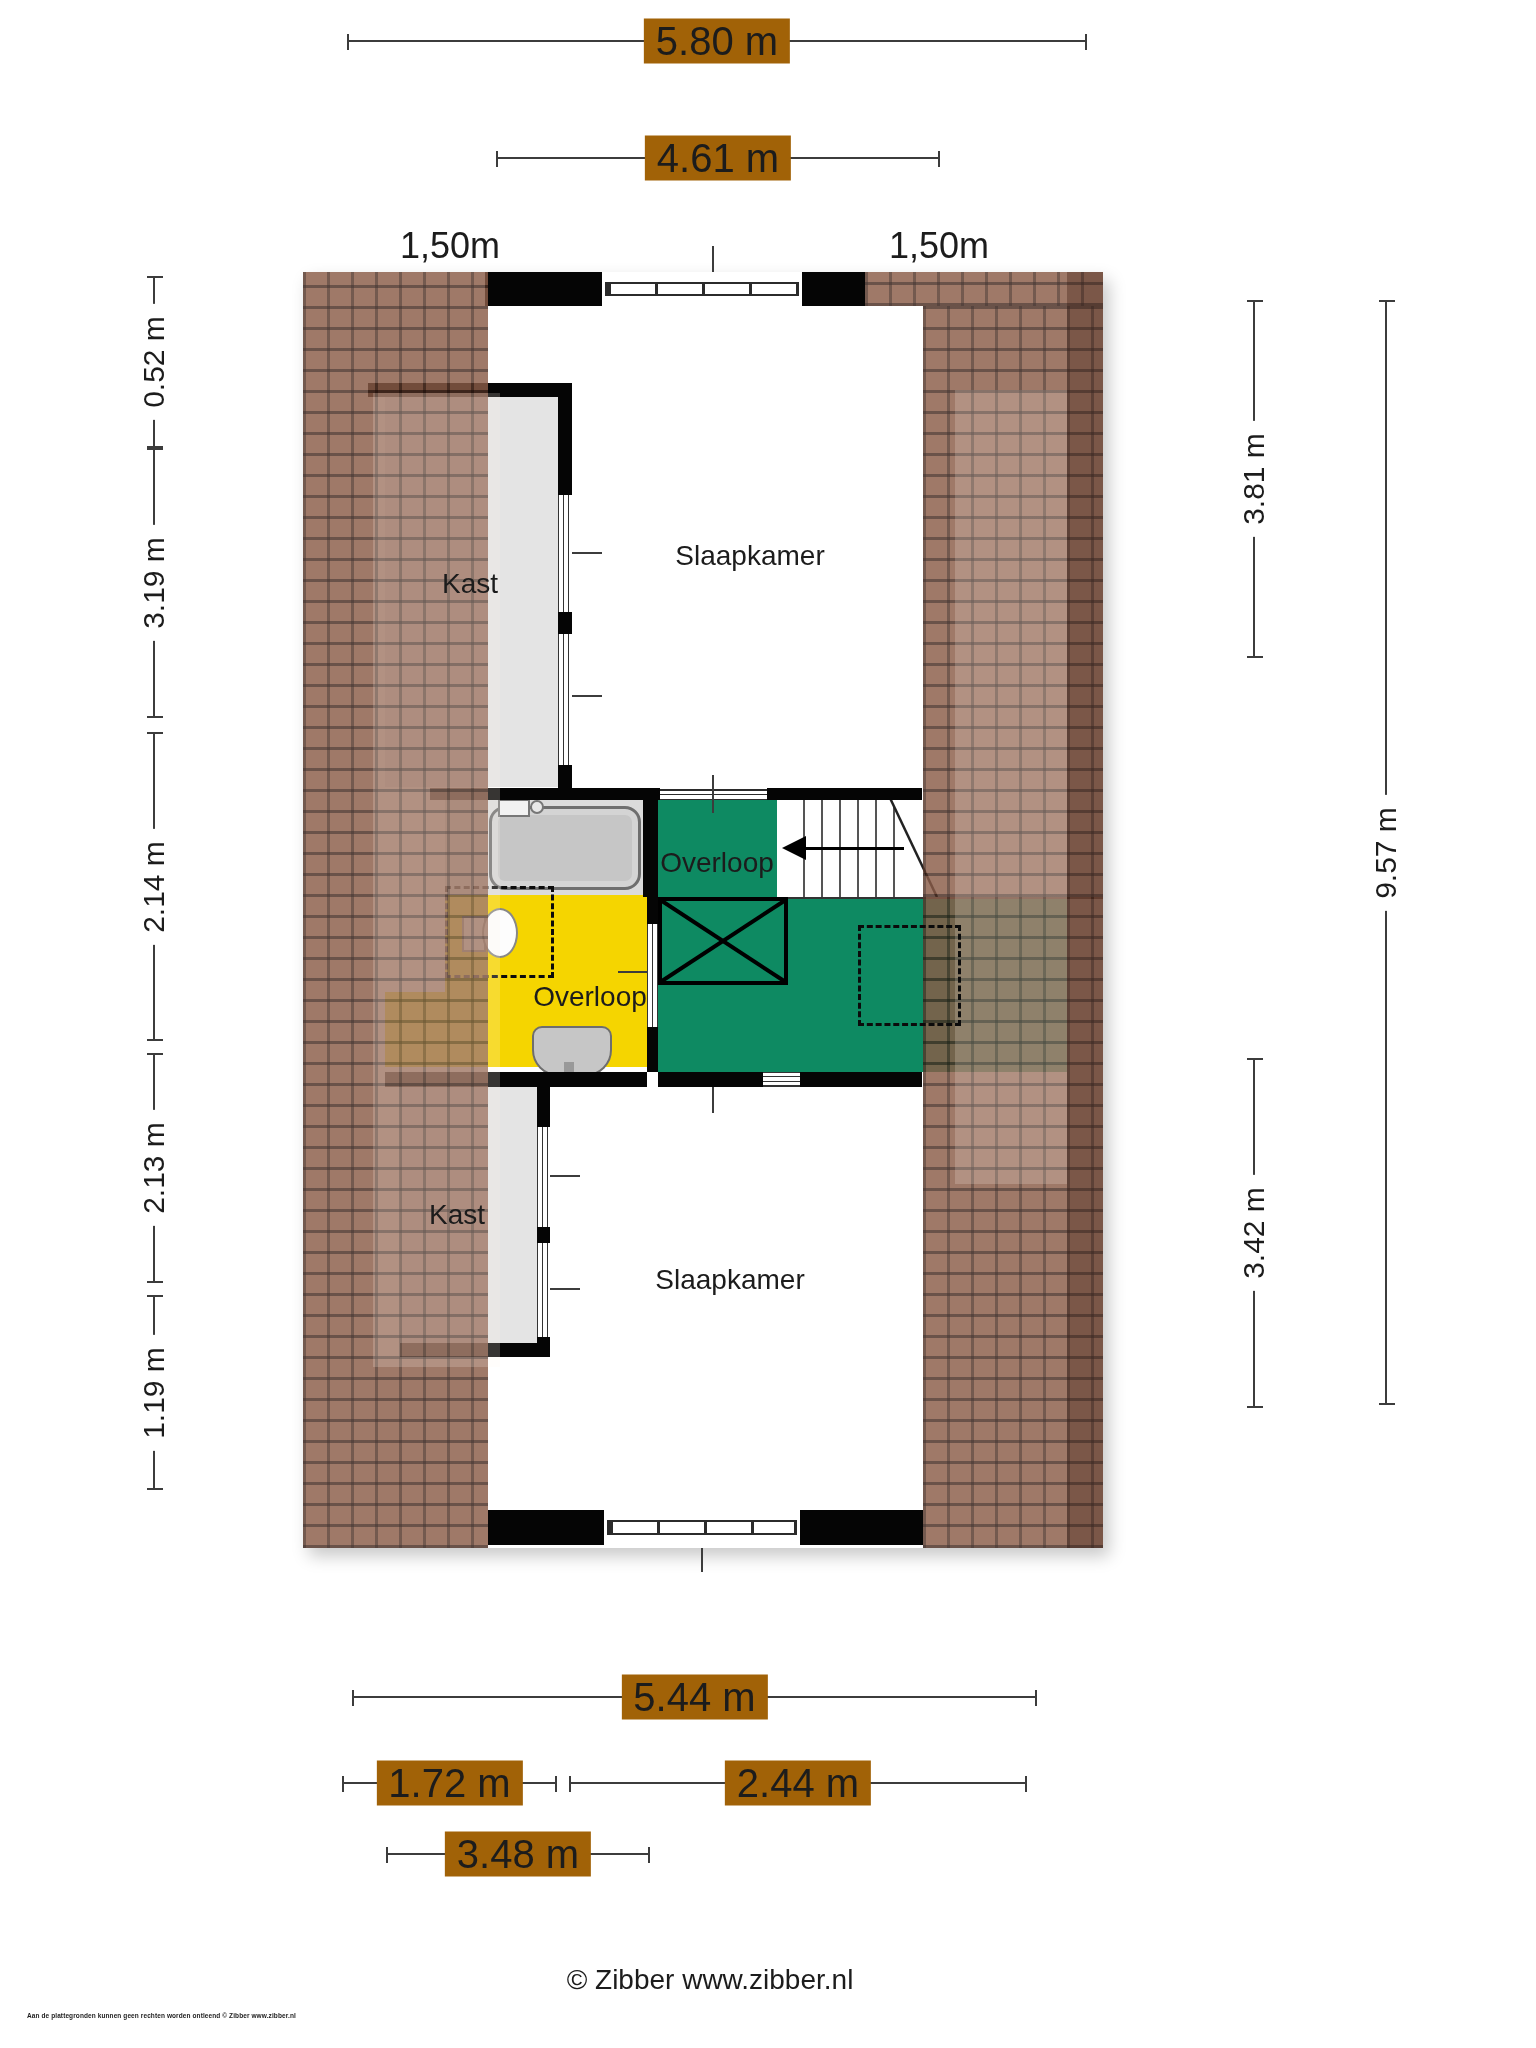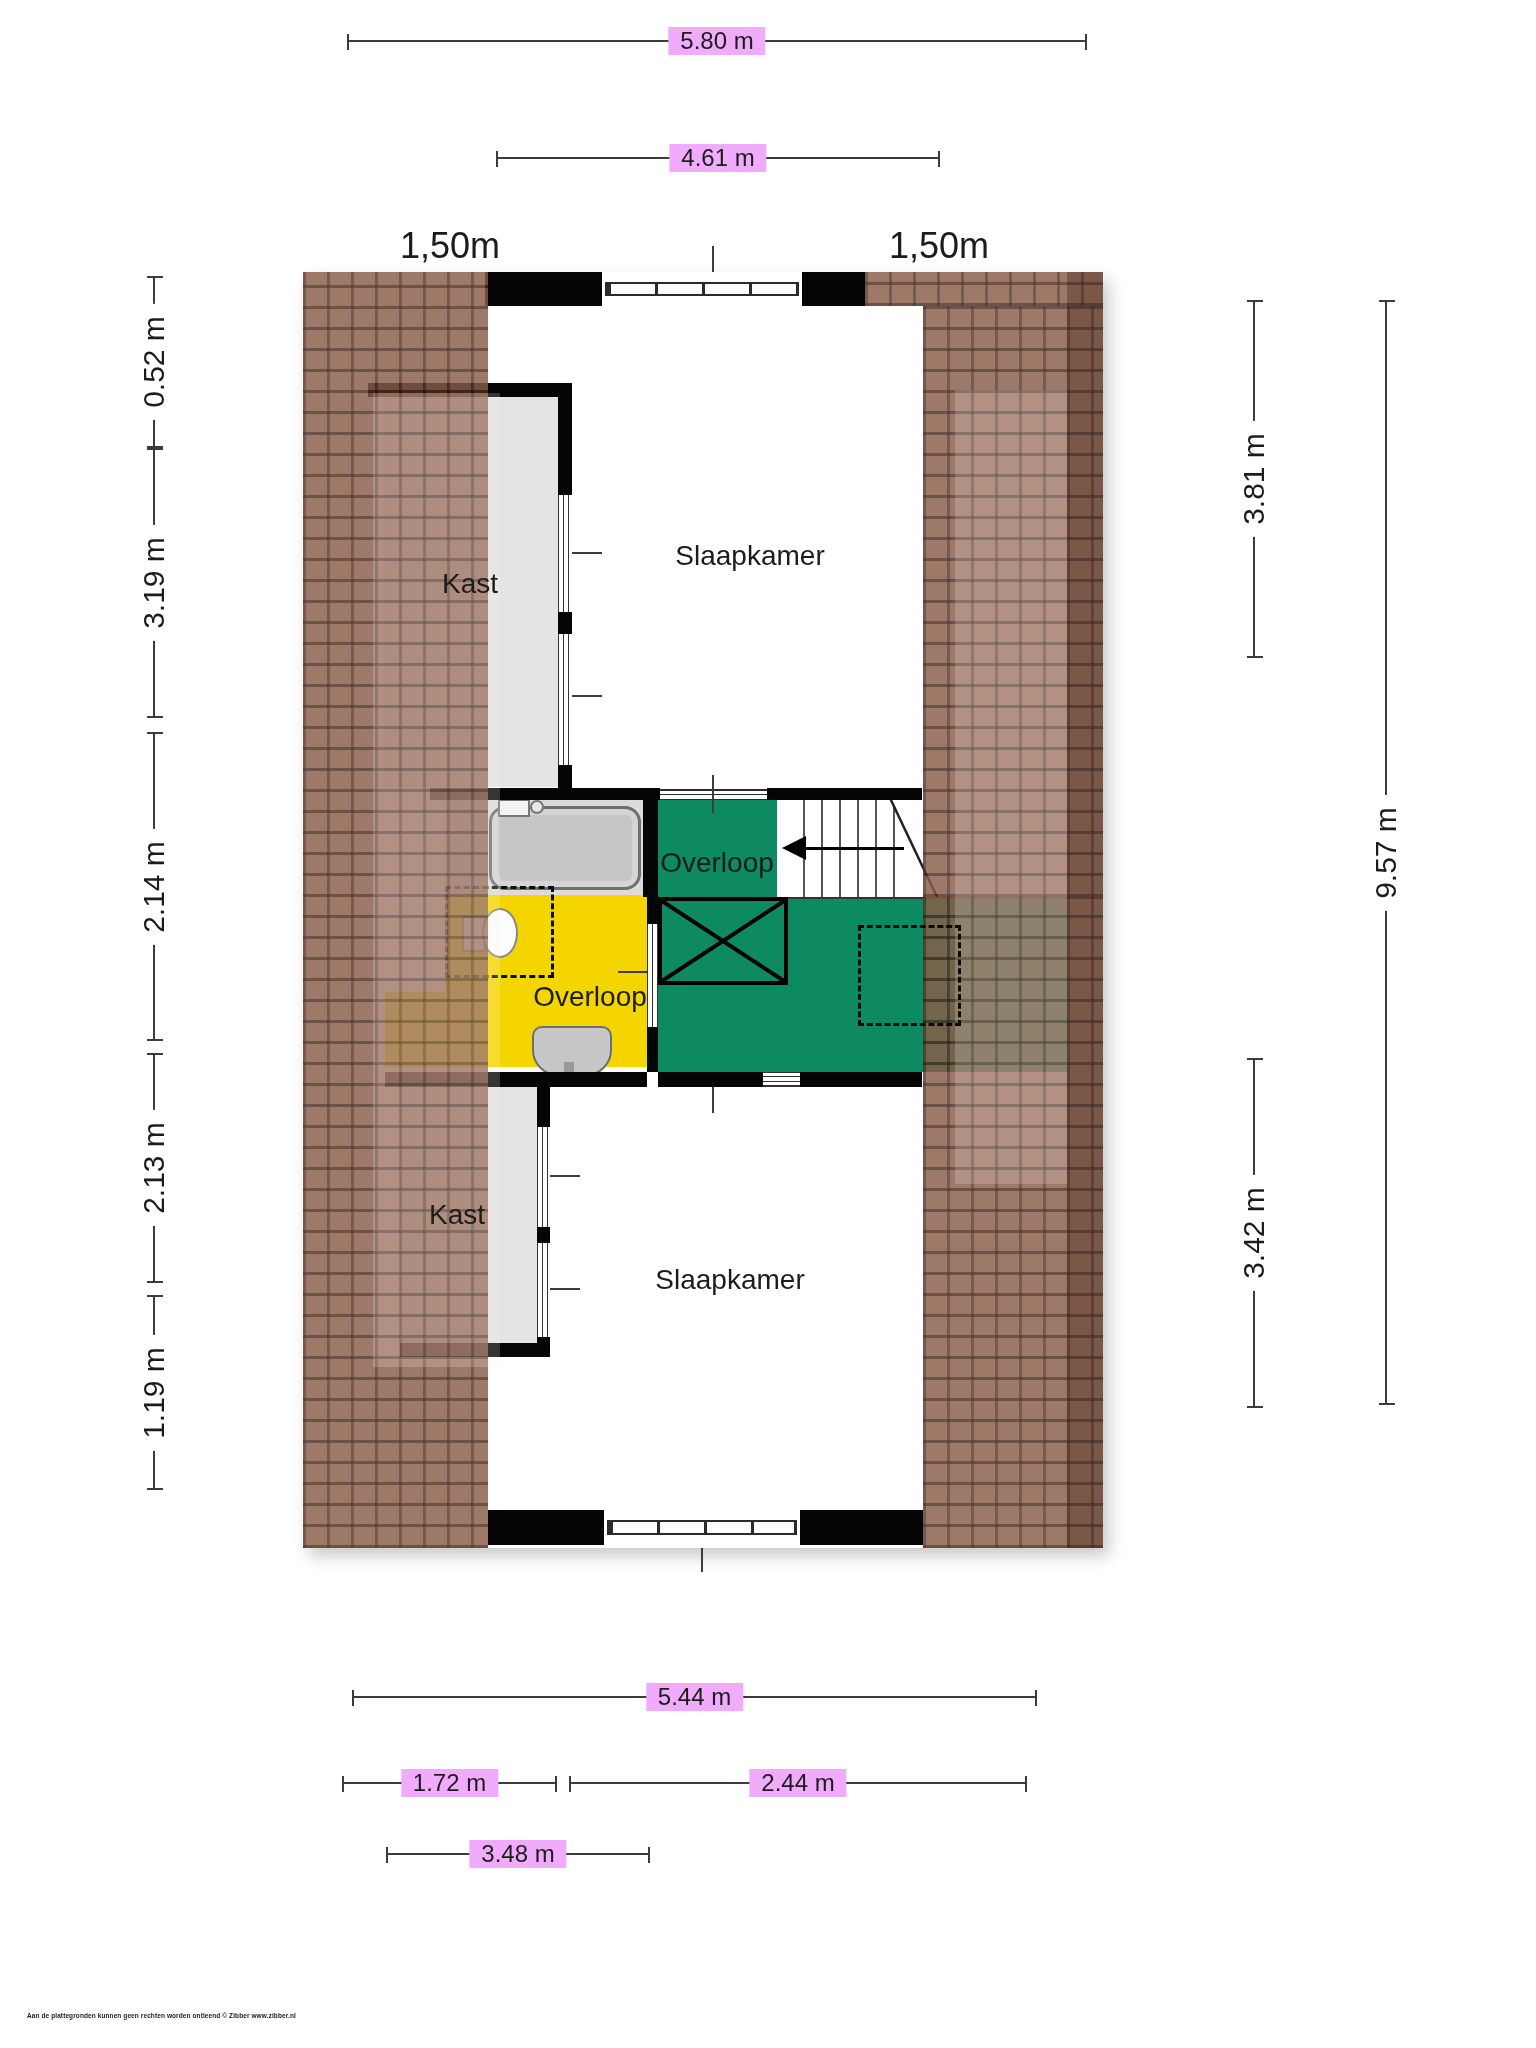--- a/index.html
+++ b/index.html
@@ -71,21 +71,21 @@
   
   .room-label{position:absolute;z-index:50;transform:translate(-50%,-50%);
     font-size:28px;color:#1c1c1c;white-space:nowrap;}
 
   
   .dim-h{position:absolute;height:0;border-top:2px solid var(--dim);z-index:60;}
   .dim-h::before,.dim-h::after{content:"";position:absolute;top:-8px;width:2px;height:16px;background:var(--dim);}
   .dim-h::before{left:0;}
   .dim-h::after{right:0;}
   .dim-h .dlabel{position:absolute;left:50%;top:-1px;transform:translate(-50%,-50%);
-    background:#f0abfc;padding:0 12px;font-size:24px;color:var(--text);white-space:nowrap;}
+    background:#a16207;padding:0 12px;font-size:40px;color:var(--text);white-space:nowrap;}
   .dim-v{position:absolute;width:0;border-left:2px solid var(--dim);z-index:60;}
   .dim-v::before,.dim-v::after{content:"";position:absolute;left:-8px;width:16px;height:2px;background:var(--dim);}
   .dim-v::before{top:0;}
   .dim-v::after{bottom:0;}
   .dim-v .dlabel{position:absolute;top:50%;left:-1px;transform:translate(-50%,-50%) rotate(-90deg);
     background:#fff;padding:2px 12px;font-size:30px;color:var(--text);white-space:nowrap;}
   .free-label{position:absolute;z-index:60;transform:translate(-50%,-50%);font-size:36px;color:var(--text);white-space:nowrap;}
 
   
   #footer{left:240px;top:1962px;width:940px;text-align:center;font-size:28px;line-height:36px;z-index:60;}
@@ -236,16 +236,17 @@
     <span class="dlabel">1.72 m</span>
   </div>
   <div class="dim-h" style="left:569px;top:1782px;width:458px;">
     <span class="dlabel">2.44 m</span>
   </div>
   <div class="dim-h" style="left:386px;top:1853px;width:264px;">
     <span class="dlabel">3.48 m</span>
   </div>
 
   <div class="abs" id="footer">
+    <div>© Zibber www.zibber.nl</div>
   </div>
   <div class="abs" id="corner-note">Aan de plattegronden kunnen geen rechten worden ontleend © Zibber www.zibber.nl</div>
 
 </div>
 
 </body></html>

